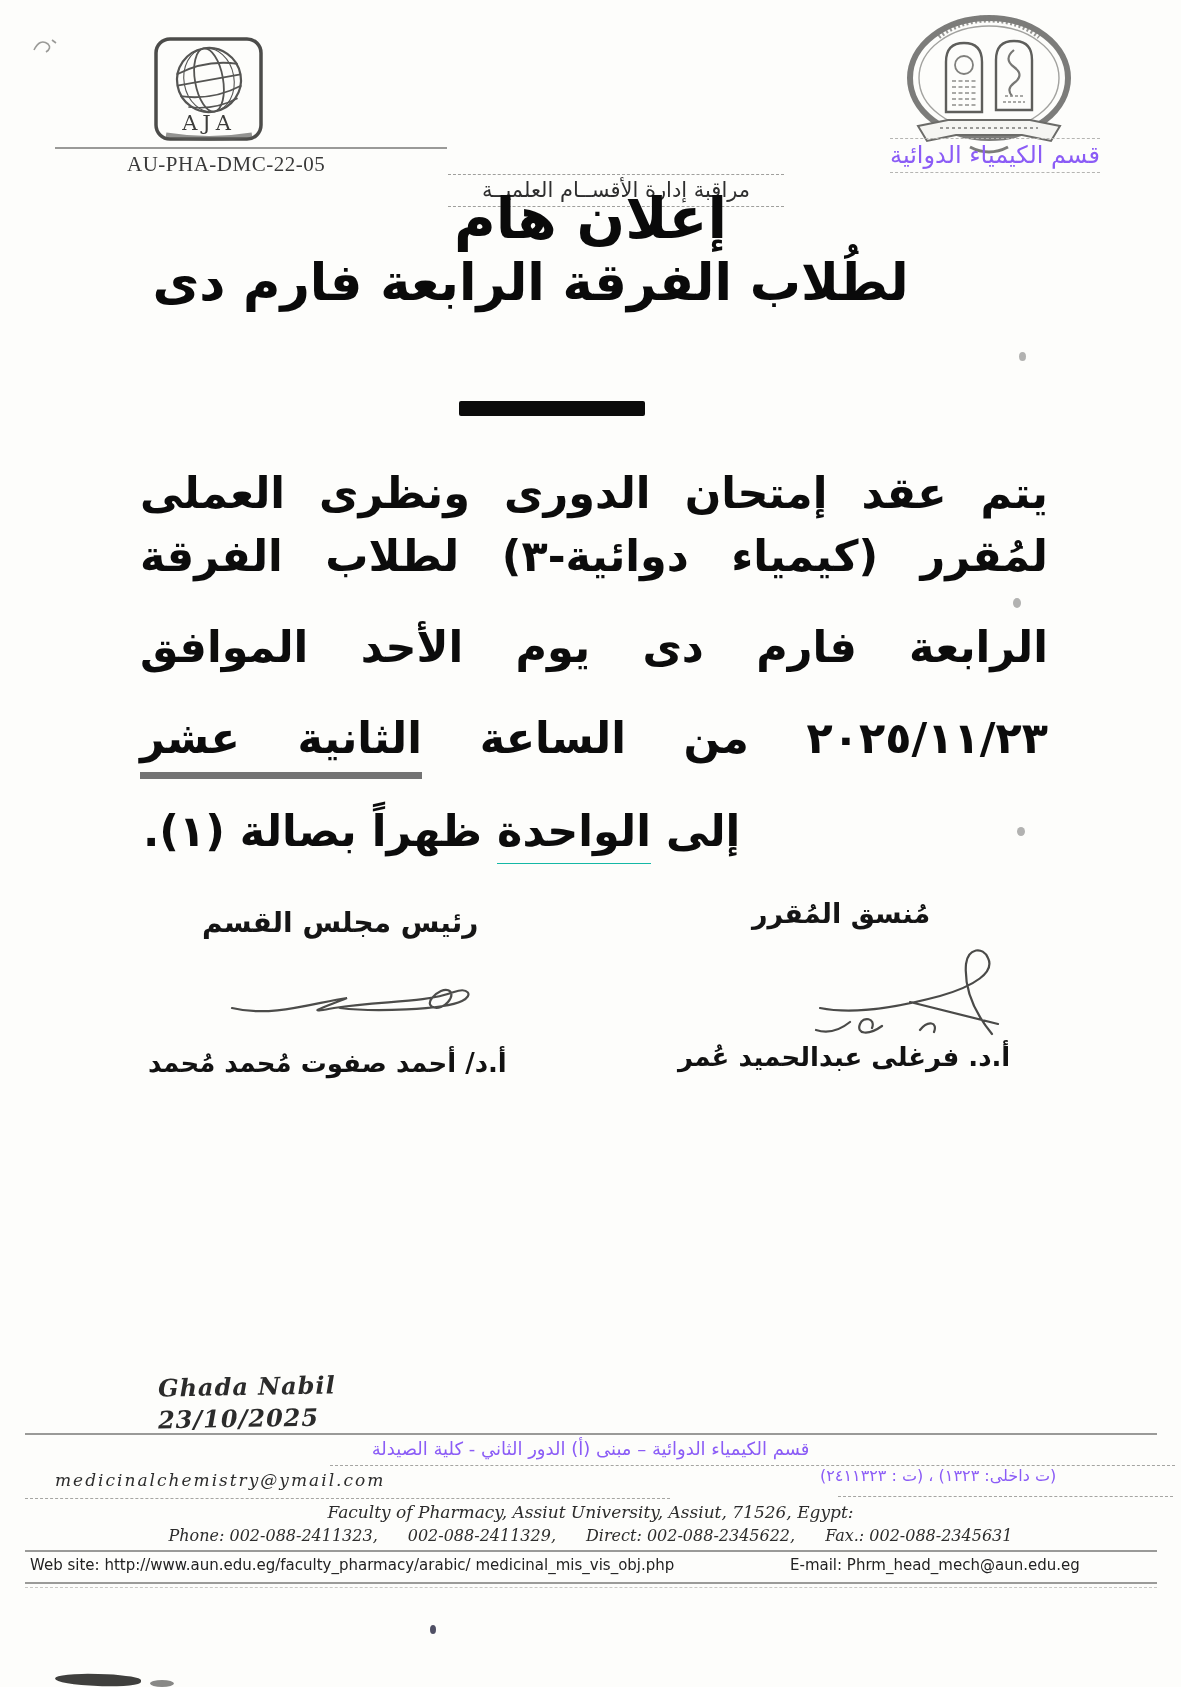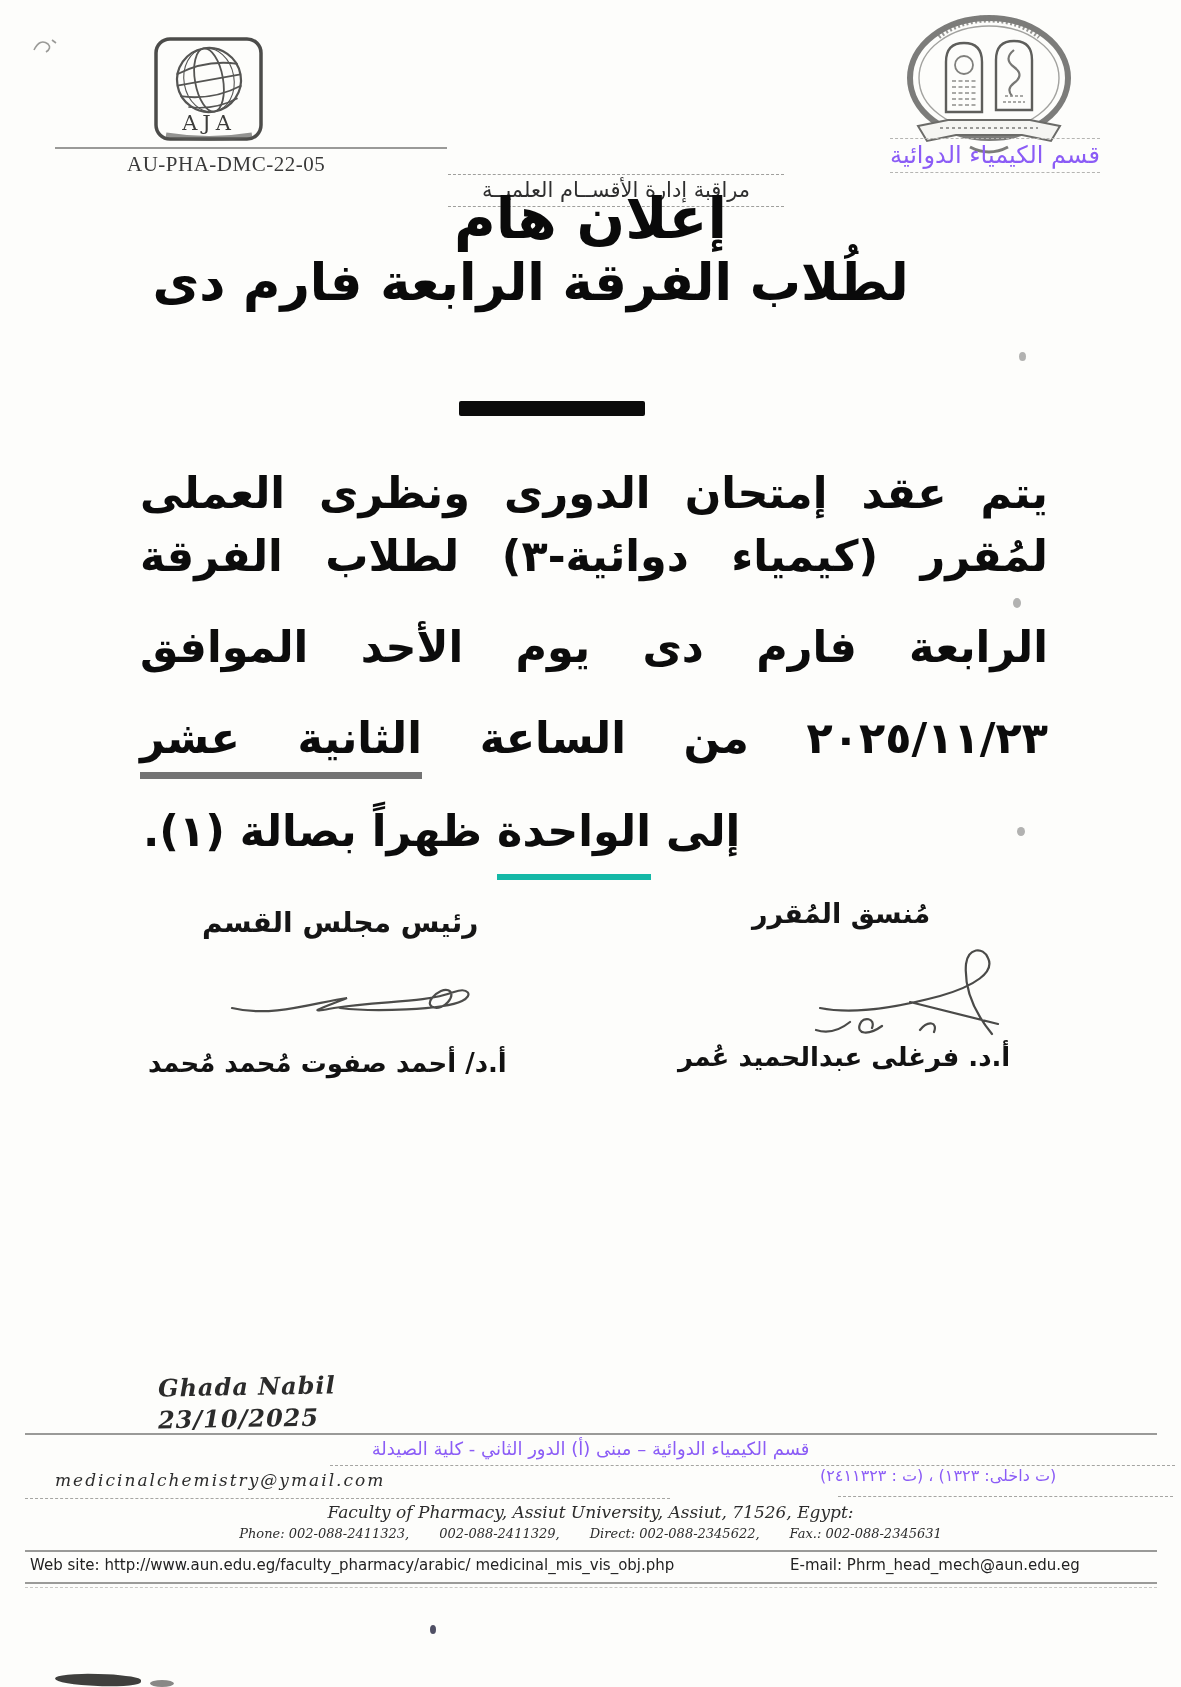--- a/index.html
+++ b/index.html
@@ -22,32 +22,32 @@
   .title1{width:100%;text-align:center;font-size:57px;font-weight:bold;color:#0a0a0a;}
   .title2{width:100%;text-align:center;font-size:51px;font-weight:bold;color:#0a0a0a;}
   .divider-bar{background:#0b0b0b;border-radius:2px;}
   .body-line{
     left:140px;width:908px;font-size:43px;font-weight:bold;color:#0c0c0c;
     text-align:justify;text-align-last:justify;-moz-text-align-last:justify;
     white-space:normal;
   }
   .body-last{font-size:43px;font-weight:bold;color:#0c0c0c;white-space:nowrap;}
   .u-heavy{border-bottom:7px solid #737373;padding-bottom:9px;}
-  .u-med{border-bottom:6px solid #14b8a6;padding-bottom:18px;text-align:center;}
+  .u-med{border-bottom:1px solid #14b8a6;padding-bottom:7px;text-align:center;}
   
   .sig-role{font-size:27px;font-weight:bold;color:#151515;}
   .sig-name{font-size:26px;font-weight:bold;color:#121212;}
   
   .handwrite{font-family:"DejaVu Serif","Liberation Serif",serif;font-style:italic;font-weight:bold;
     font-size:24px;color:#2b2b2b;letter-spacing:1px;transform:rotate(-1deg);}
   
   .f-ar{font-size:18px;color:#8b5cf6;}
   .f-serif-it{font-family:"DejaVu Serif","Liberation Serif",serif;font-style:italic;color:#2c2c2c;}
   .f-sans{font-family:"DejaVu Sans","Liberation Sans",sans-serif;font-size:15px;color:#222;}
-  .phone-row{display:flex;justify-content:center;gap:30px;width:100%;font-size:13px;}
+  .phone-row{display:flex;justify-content:center;gap:30px;width:100%;font-size:16px;}
   .speck{position:absolute;background:#8b8b88;border-radius:50%;opacity:.65;}
 </style>
 </head>
 <body>
 
 <div id="page">
 
   <svg class="abs" style="left:30px;top:34px;" width="34" height="26">
     <path d="M4,16 q6,-12 14,-6 q4,4 -2,8 M22,6 l4,3" stroke="#9a9a97" stroke-width="1.6" fill="none"></path>
   </svg>

